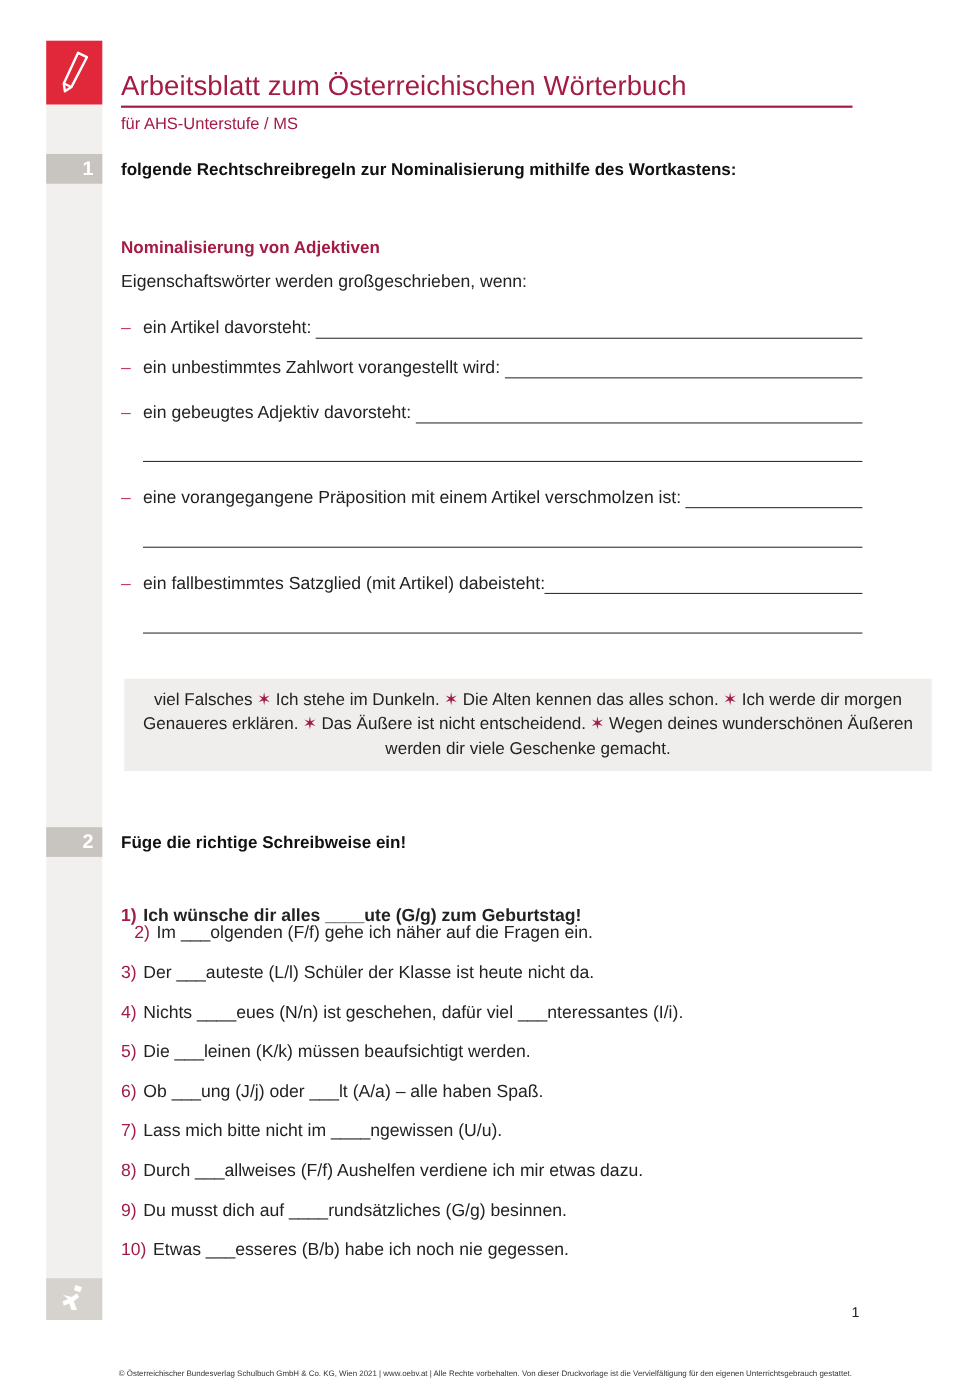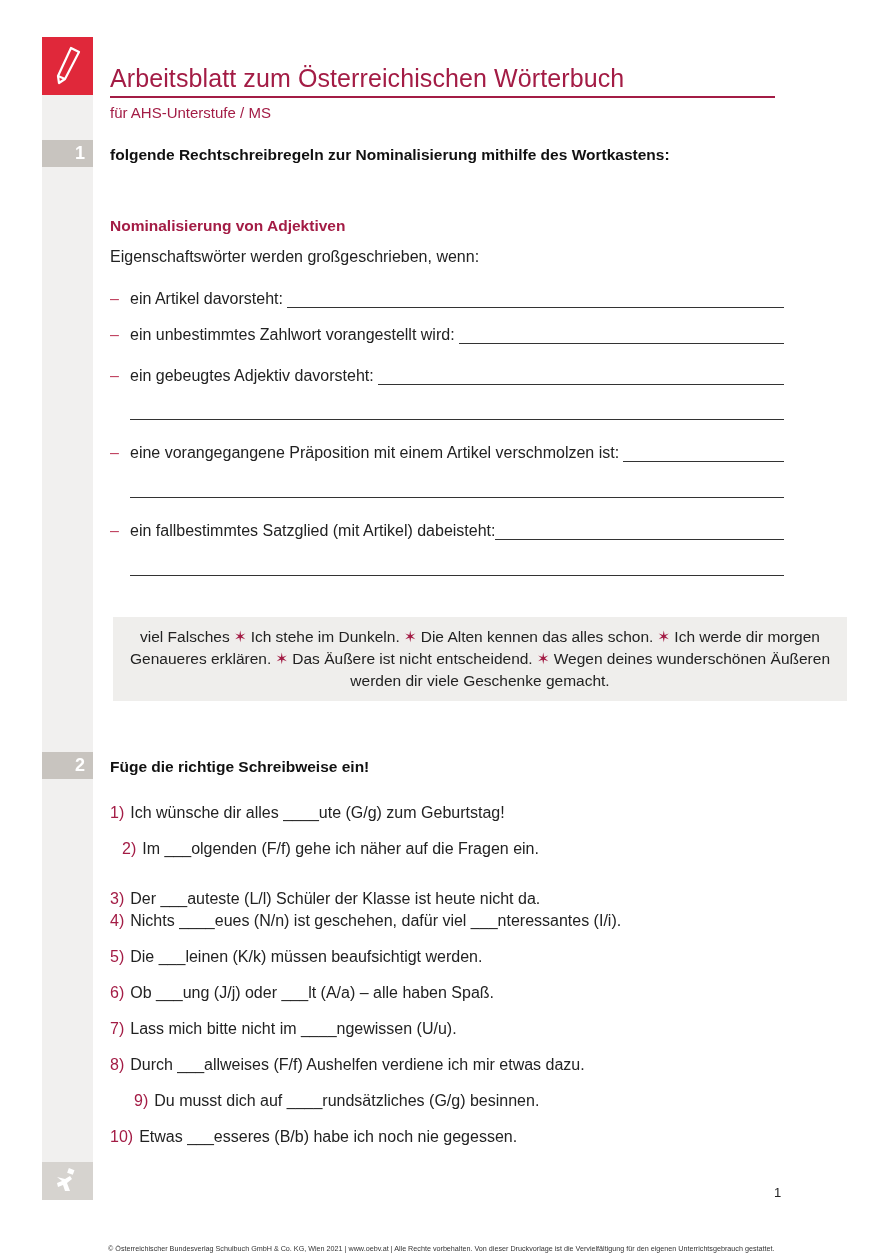--- a/index.html
+++ b/index.html
@@ -93,29 +93,29 @@
 </div>
 <div class="full-line" style="top:575px;"></div>
 
 <div class="word-box">
   <span>viel Falsches</span><span class="star">✶</span><span>Ich stehe im Dunkeln.</span><span class="star">✶</span><span>Die Alten kennen das alles schon.</span><span class="star">✶</span><span>Ich werde dir morgen Genaueres erklären.</span><span class="star">✶</span><span>Das Äußere ist nicht entscheidend.</span><span class="star">✶</span><span>Wegen deines wunderschönen Äußeren werden dir viele Geschenke gemacht.</span>
 </div>
 
 <div class="task-num" style="top:752px;">2</div>
 <div class="task-text" style="top:755px;">Füge die richtige Schreibweise ein!</div>
 
-<div class="ex-row" style="top:804px;"><span class="num">1)</span><span>Ich wünsche dir alles ____ute (G/g) zum Geburtstag!</span></div>
+<div class="ex-row" style="top:824px;font-weight:bold;"><span class="num">1)</span><span>Ich wünsche dir alles ____ute (G/g) zum Geburtstag!</span></div>
 <div class="ex-row" style="top:840px;margin-left:12px;"><span class="num">2)</span><span>Im ___olgenden (F/f) gehe ich näher auf die Fragen ein.</span></div>
-<div class="ex-row" style="top:876px;margin-top:14px;"><span class="num">3)</span><span>Der ___auteste (L/l) Schüler der Klasse ist heute nicht da.</span></div>
+<div class="ex-row" style="top:876px;"><span class="num">3)</span><span>Der ___auteste (L/l) Schüler der Klasse ist heute nicht da.</span></div>
 <div class="ex-row" style="top:912px;"><span class="num">4)</span><span>Nichts ____eues (N/n) ist geschehen, dafür viel ___nteressantes (I/i).</span></div>
 <div class="ex-row" style="top:948px;"><span class="num">5)</span><span>Die ___leinen (K/k) müssen beaufsichtigt werden.</span></div>
 <div class="ex-row" style="top:984px;"><span class="num">6)</span><span>Ob ___ung (J/j) oder ___lt (A/a) – alle haben Spaß.</span></div>
 <div class="ex-row" style="top:1020px;"><span class="num">7)</span><span>Lass mich bitte nicht im ____ngewissen (U/u).</span></div>
 <div class="ex-row" style="top:1056px;"><span class="num">8)</span><span>Durch ___allweises (F/f) Aushelfen verdiene ich mir etwas dazu.</span></div>
-<div class="ex-row" style="top:1092px;margin-left:24px;"><span class="num">9)</span><span>Du musst dich auf ____rundsätzliches (G/g) besinnen.</span></div>
+<div class="ex-row" style="top:1092px;"><span class="num">9)</span><span>Du musst dich auf ____rundsätzliches (G/g) besinnen.</span></div>
 <div class="ex-row" style="top:1128px;"><span class="num">10)</span><span>Etwas ___esseres (B/b) habe ich noch nie gegessen.</span></div>
 
 <div class="footer-box">
   <svg width="26" height="26" viewBox="0 0 26 26">
     <rect x="14" y="1" width="6" height="5" fill="#fff" transform="rotate(20 17 3)"></rect>
     <path d="M3 9 L11 11 L16 8 L18 11 L13 15 L16 23 L11 23 L9 17 L4 19 L3 15 L8 13 Z" fill="#fff"></path>
   </svg>
 </div>
 <div class="footer-text">© Österreichischer Bundesverlag Schulbuch GmbH &amp; Co. KG, Wien 2021 | www.oebv.at | Alle Rechte vorbehalten. Von dieser Druckvorlage ist die Vervielfältigung für den eigenen Unterrichtsgebrauch gestattet.</div>
 <div class="page-num">1</div>

